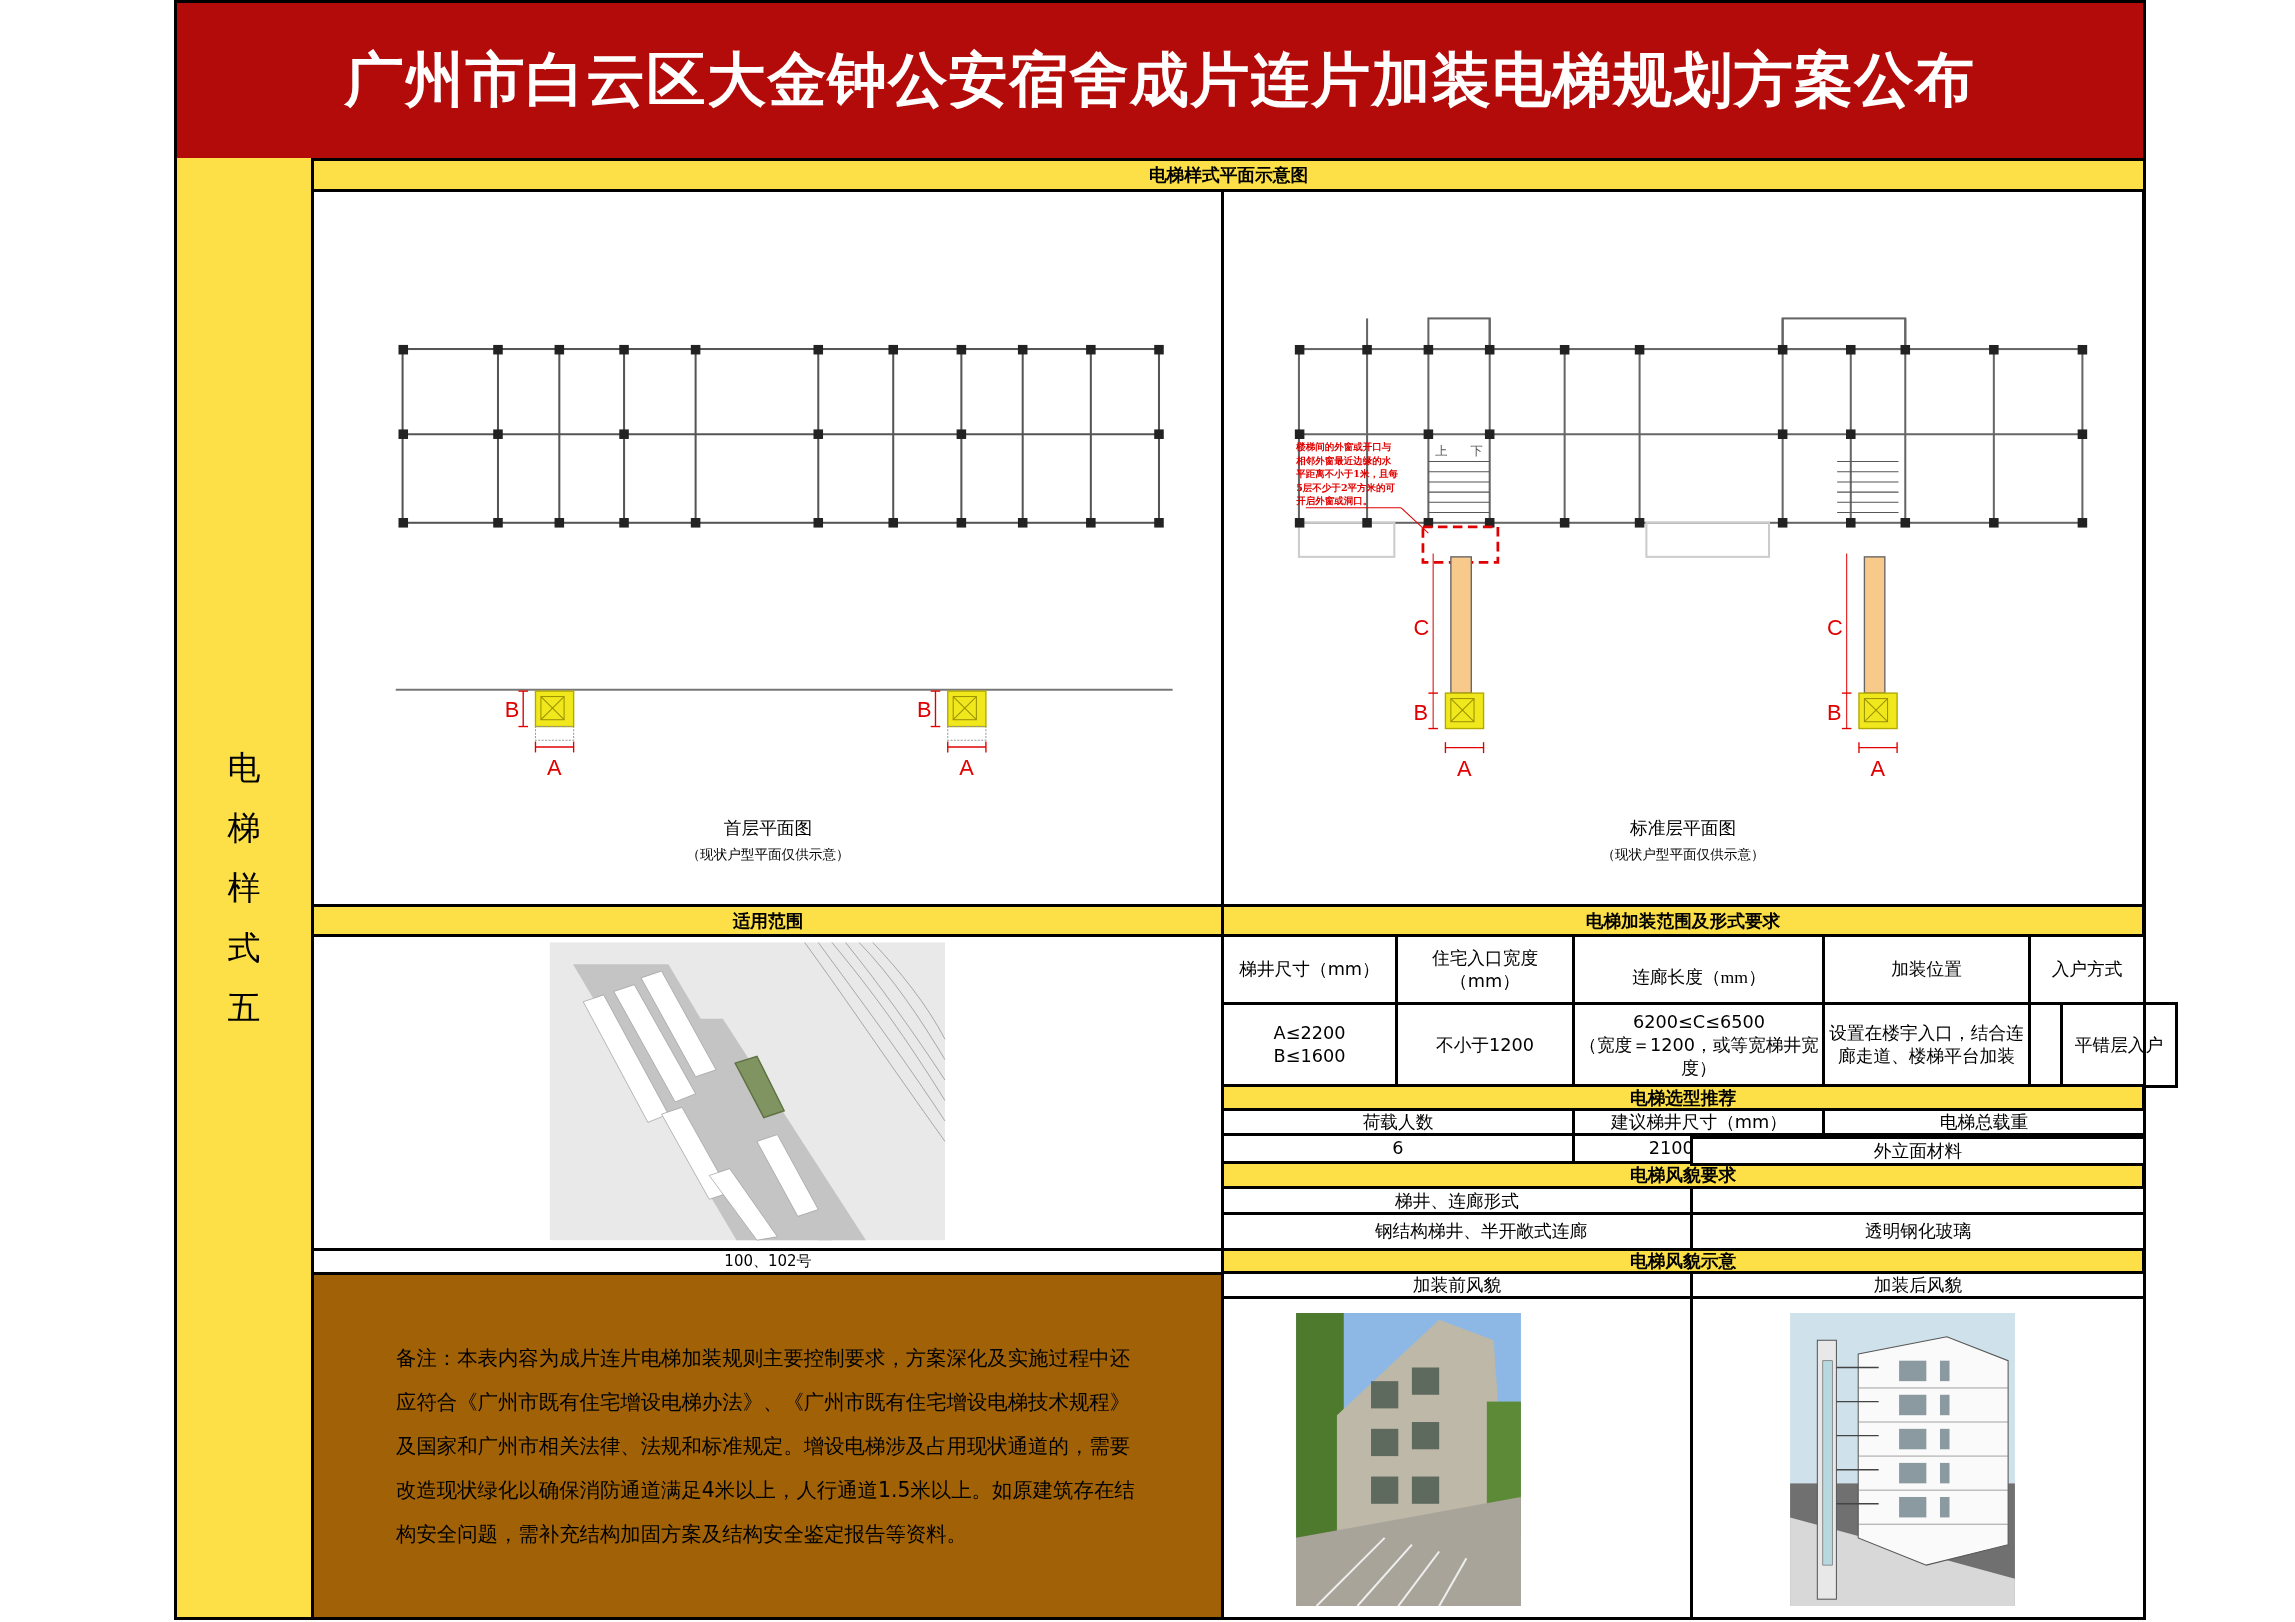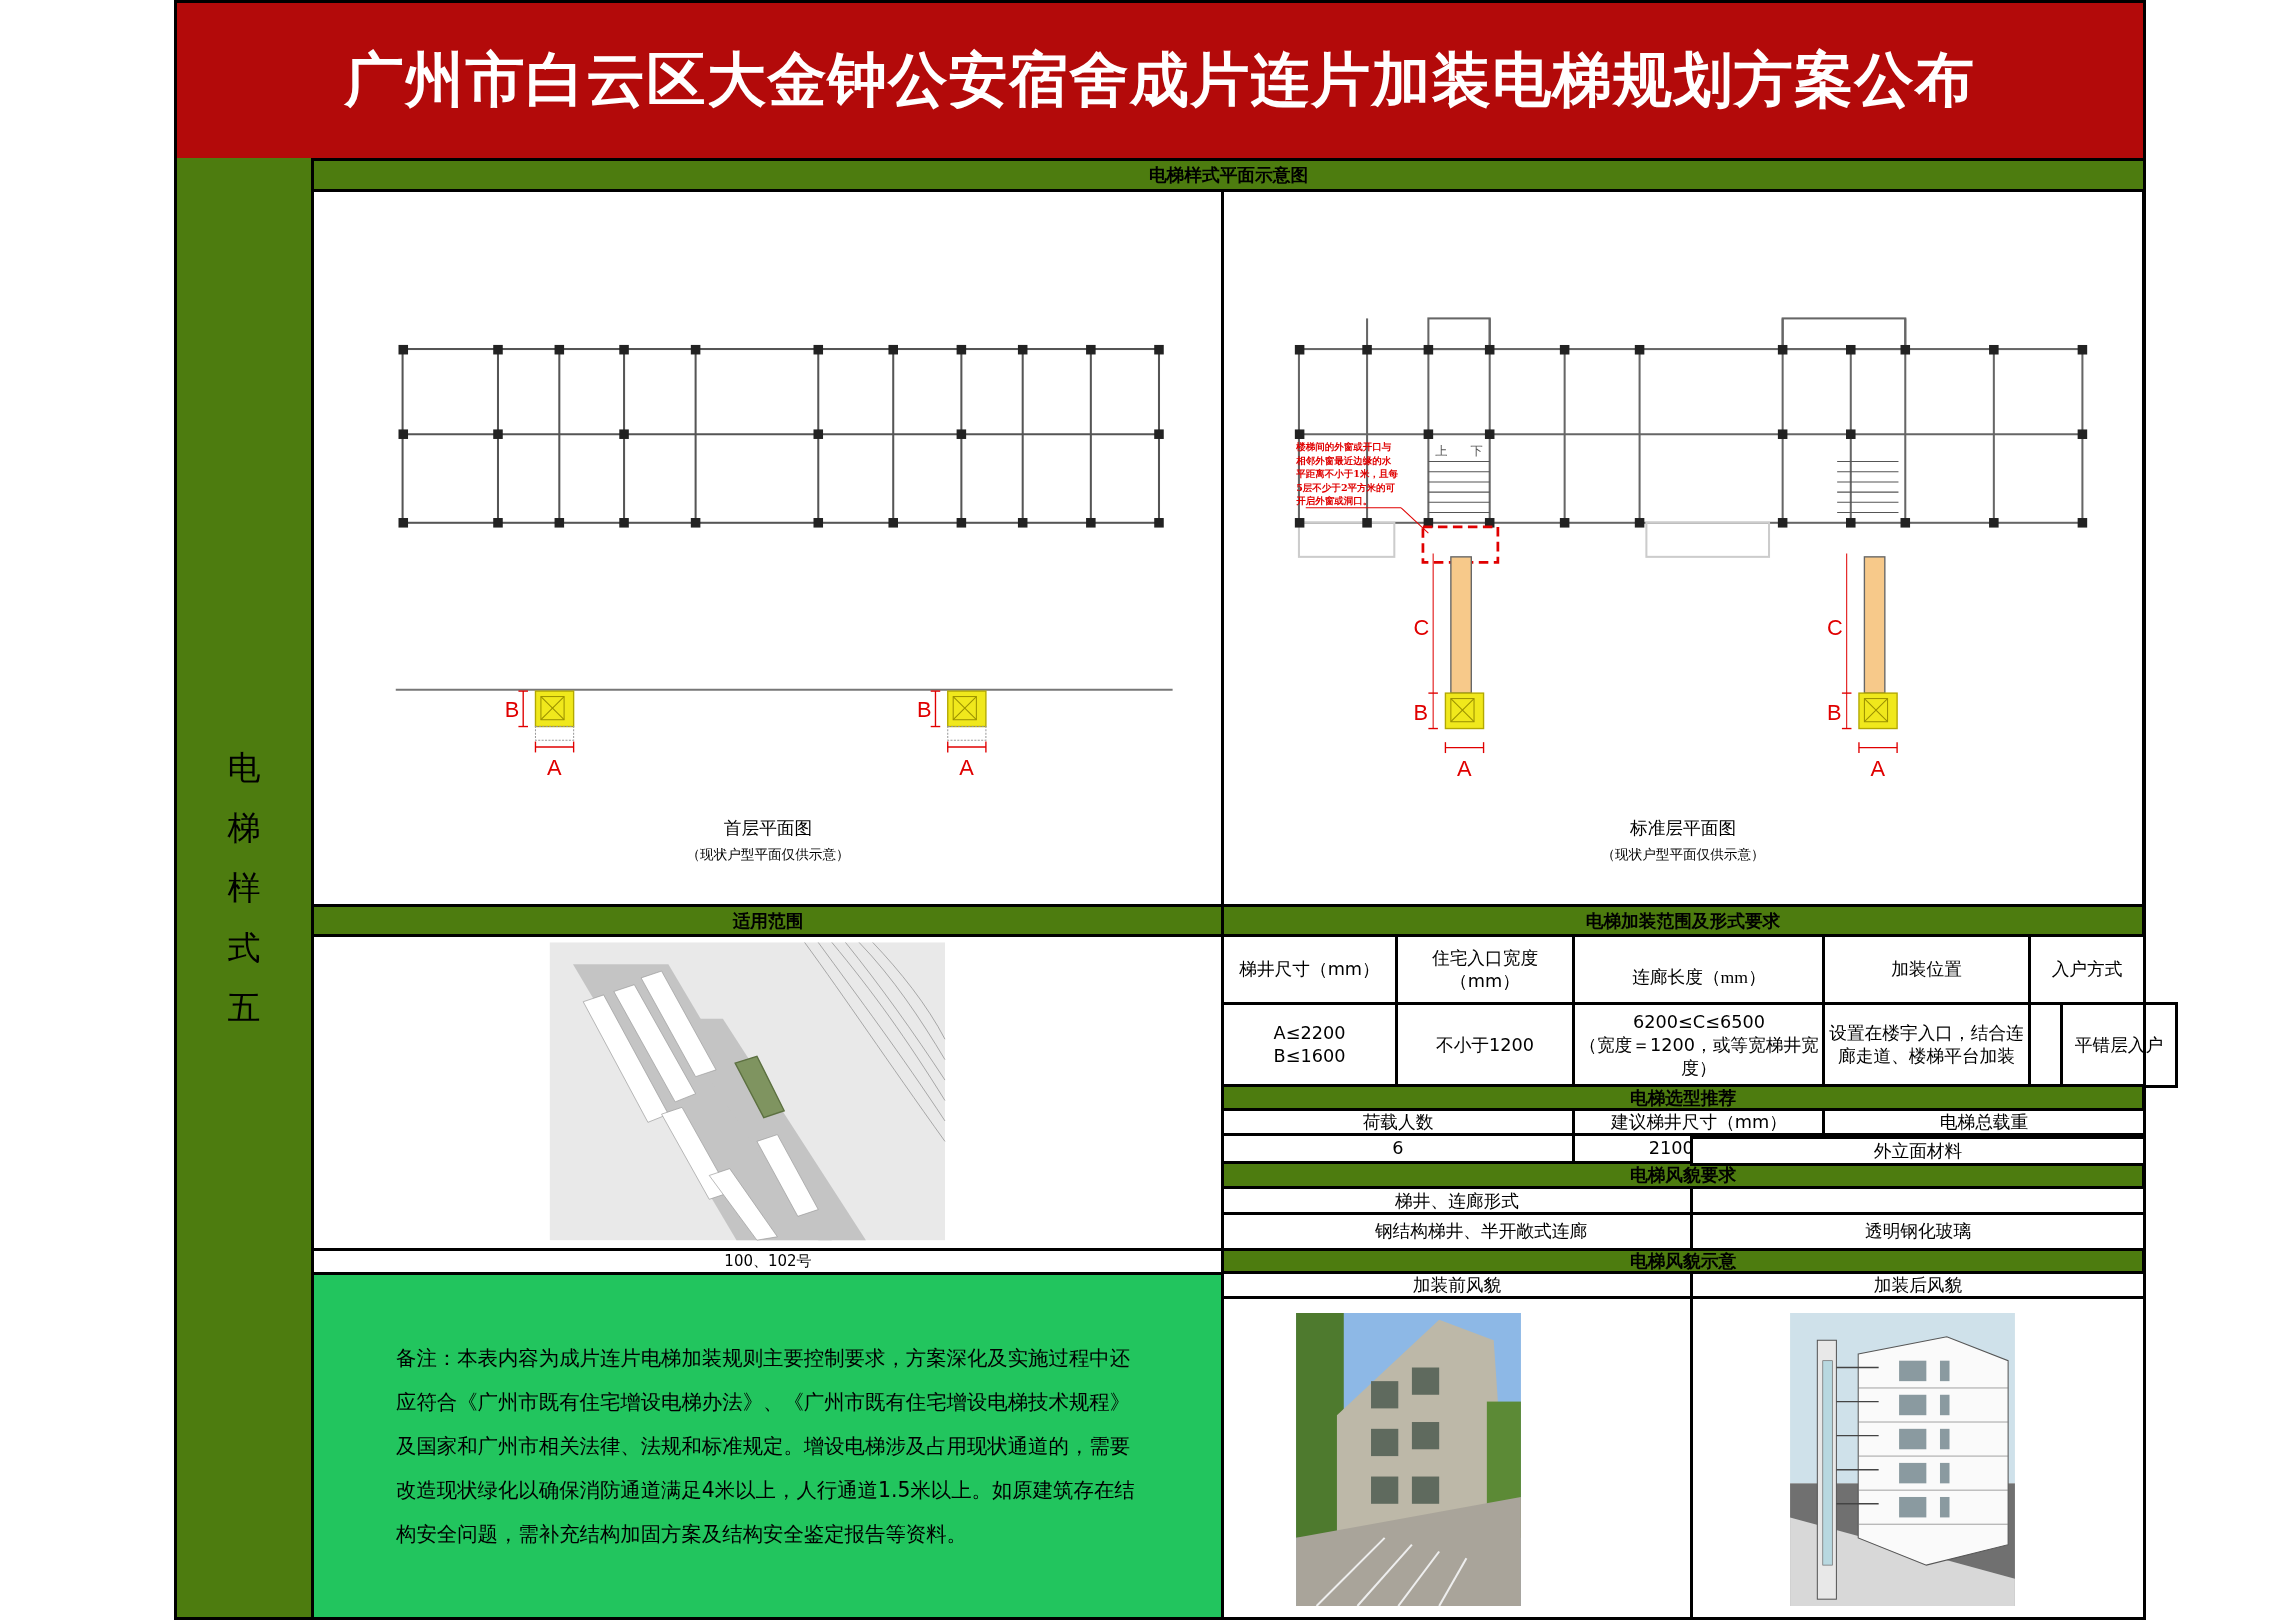--- a/index.html
+++ b/index.html
@@ -1,21 +1,21 @@
 <!DOCTYPE html>
 <html style="font-size:11px"><head>
 <meta charset="utf-8">
 <style>
   html,body{margin:0;padding:0;background:#ffffff;}
   body{width:2295px;height:1623px;position:relative;overflow:hidden;font-family:"DejaVu Sans","Liberation Sans",sans-serif;color:#000;}
   .abs{position:absolute;box-sizing:border-box;}
   .frame{left:174px;top:0;width:1972px;height:1620px;border:3.4px solid #000;}
   .title-bar{left:174px;top:0;width:1972px;height:161px;background:#b30a0a;border:3.4px solid #000;display:flex;align-items:center;justify-content:center;}
   .title-bar span{color:#fff;font-weight:bold;font-size:59px;letter-spacing:1.4px;}
-  .gray{background:#4d7c0f;}
+  .gray{background:#fde047;}
   .side-col{left:174px;top:158px;width:140px;height:1462px;border-left:3.4px solid #000;border-right:3.4px solid #000;border-bottom:3.4px solid #000;display:flex;flex-direction:column;align-items:center;justify-content:center;}
   .side-col span{display:block;font-size:33px;line-height:60px;}
   .hdr{display:flex;align-items:center;justify-content:center;font-size:17.7px;font-weight:bold;border:3.4px solid #000;}
   .cell{display:flex;align-items:center;justify-content:center;text-align:center;font-size:17.7px;border:3.4px solid #000;background:#fff;line-height:1.3;}
   .plan-box{background:#fff;border:3.4px solid #000;}
   .caption{position:absolute;left:0;right:0;text-align:center;}
   .cap-main{font-size:17.7px;}
   .cap-sub{font-size:13.6px;}
   svg{display:block;}
   .notes{padding:0 82px;display:flex;align-items:center;}
@@ -264,21 +264,21 @@
       <path d="M800,8 C850,60 890,120 926,180"></path>
       <path d="M820,8 C860,50 900,100 926,150"></path>
     </g>
   </svg>
 </div>
 
 <div class="abs cell" style="left:311px;top:1248px;width:914px;height:27px;font-size:15px;">
   <span>100、102号</span>
 </div>
 
-<div class="abs notes" style="left:311px;top:1272px;width:914px;height:348px;border:3.4px solid #000;background:#22c55e;">
+<div class="abs notes" style="left:311px;top:1272px;width:914px;height:348px;border:3.4px solid #000;background:#a16207;">
   <p>备注：本表内容为成片连片电梯加装规则主要控制要求，方案深化及实施过程中还应符合《广州市既有住宅增设电梯办法》、《广州市既有住宅增设电梯技术规程》及国家和广州市相关法律、法规和标准规定。增设电梯涉及占用现状通道的，需要改造现状绿化以确保消防通道满足4米以上，人行通道1.5米以上。如原建筑存在结构安全问题，需补充结构加固方案及结构安全鉴定报告等资料。</p>
 </div>
 
 <div class="abs hdr gray" style="left:1221px;top:904px;width:924px;height:34px;">
   <span>电梯加装范围及形式要求</span>
 </div>
 
 <div class="abs cell" style="left:1221px;top:934px;width:177px;height:71px;">梯井尺寸（mm）</div>
 <div class="abs cell" style="left:1395px;top:934px;width:180px;height:71px;">住宅入口宽度（mm）</div>
 <div class="abs cell" style="left:1572px;top:934px;width:254px;height:86px;font-family:Liberation Serif, serif;">连廊长度（mm）</div>

